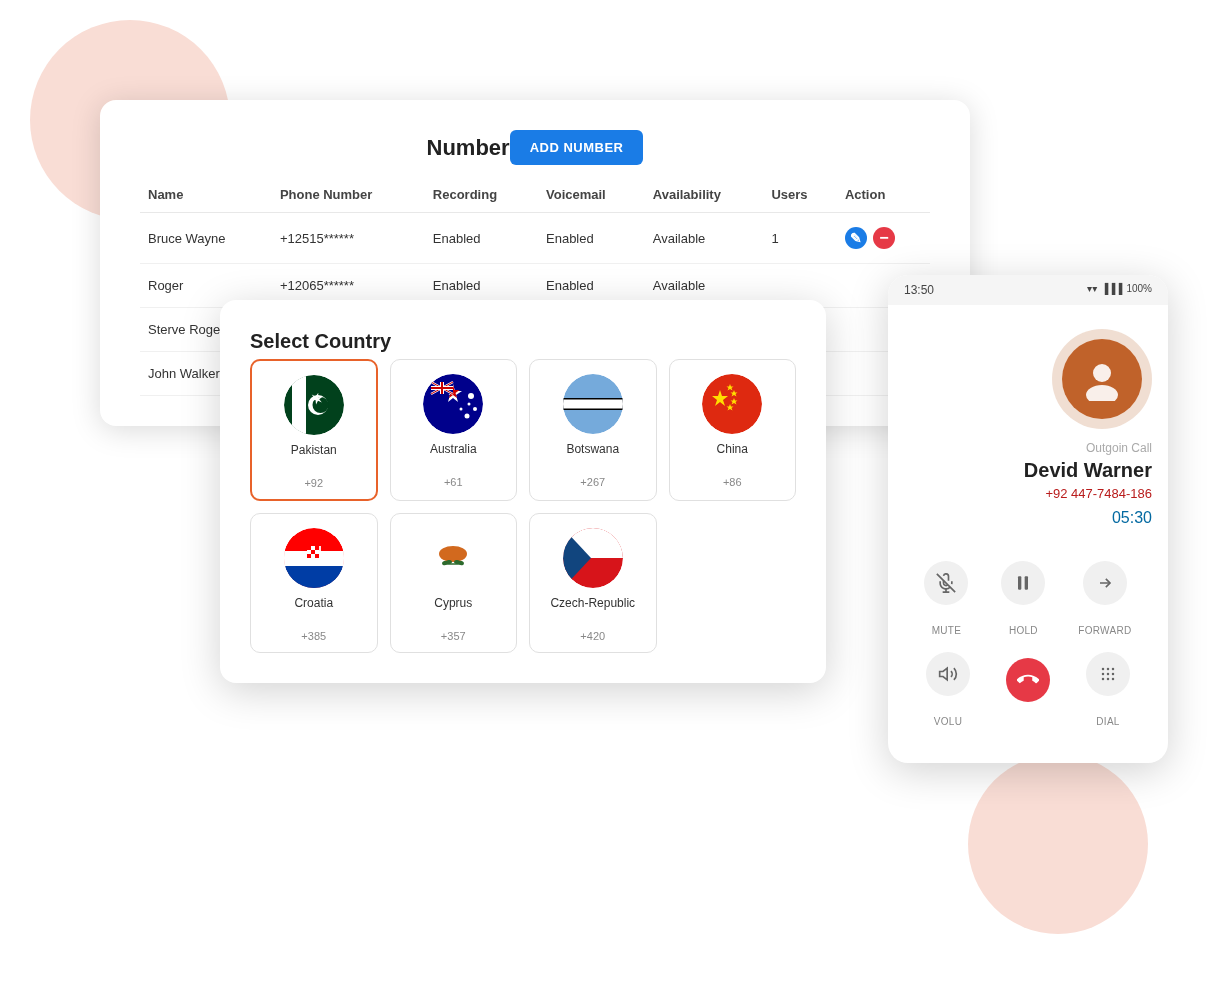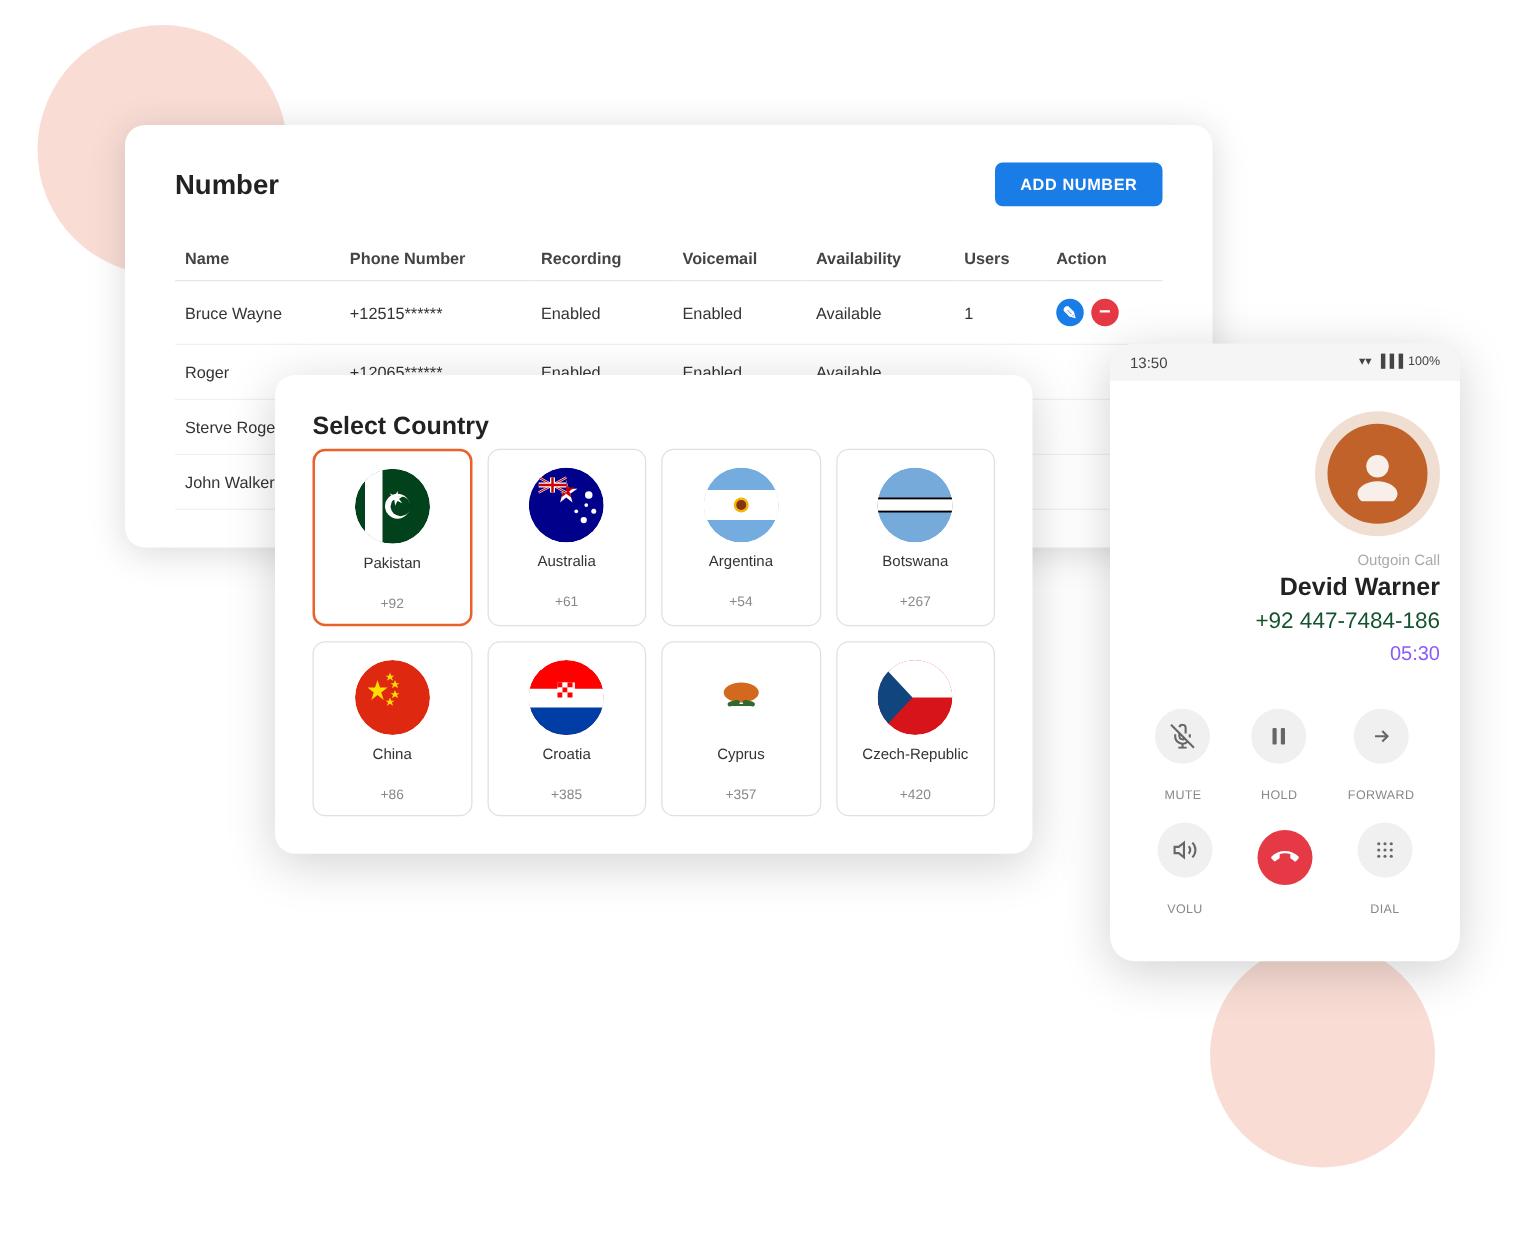--- a/index.html
+++ b/index.html
@@ -41,23 +41,23 @@
       left: 100px;
       width: 870px;
       background: #fff;
       border-radius: 16px;
       box-shadow: 0 4px 30px rgba(0,0,0,0.15);
       padding: 30px 40px;
       z-index: 2;
     }
     .number-card-header {
       display: flex;
-      justify-content: space-between;
-      align-items: center;
-      margin-bottom: 24px;
+      justify-content: center;
+      align-items: center;
+      margin-bottom: 12px;
     }
     .number-title {
       font-size: 22px;
       font-weight: 600;
       color: #222;
     }
     .add-number-btn {
       background: #1a7ce6;
       color: #fff;
       border: none;
@@ -249,28 +249,28 @@
       color: #aaa;
       margin-bottom: 4px;
     }
     .caller-name {
       font-size: 20px;
       font-weight: 700;
       color: #222;
       margin-bottom: 4px;
     }
     .caller-number {
-      font-size: 18px;
-      color: #14532d;
+      font-size: 13px;
+      color: #b91c1c;
       margin-bottom: 8px;
     }
     .call-duration {
       font-size: 16px;
       font-weight: 500;
-      color: #8b5cf6;
+      color: #0369a1;
       margin-bottom: 8px;
     }
 
     
     .call-controls {
       padding: 10px 20px 0;
     }
     .controls-row {
       display: flex;
       justify-content: space-around;
@@ -413,32 +413,20 @@
           <rect x="17" y="8" width="4" height="12" fill="white"></rect>
           <rect x="8" y="12" width="22" height="4" fill="white"></rect>
           <rect x="18" y="8" width="2" height="12" fill="#CC0000"></rect>
           <rect x="8" y="13" width="22" height="2" fill="#CC0000"></rect>
         </svg>
       </div>
       <span class="country-name">Australia</span>
       <span class="country-code">+61</span>
     </div>
 
-    <div class="country-item">
-      <div class="country-flag">
-        <svg width="60" height="60" viewBox="0 0 60 60" xmlns="http://www.w3.org/2000/svg">
-          <circle cx="30" cy="30" r="30" fill="#74ACDF"></circle>
-          <rect x="0" y="18" width="60" height="24" fill="white"></rect>
-          <circle cx="30" cy="30" r="6" fill="#F6B40E"></circle>
-          <circle cx="30" cy="30" r="4" fill="#843511"></circle>
-        </svg>
-      </div>
-      <span class="country-name">Argentina</span>
-      <span class="country-code">+54</span>
-    </div>
 
     <div class="country-item">
       <div class="country-flag">
         <svg width="60" height="60" viewBox="0 0 60 60" xmlns="http://www.w3.org/2000/svg">
           <circle cx="30" cy="30" r="30" fill="#75AADB"></circle>
           <rect x="0" y="24" width="60" height="12" fill="#000"></rect>
           <rect x="0" y="25.5" width="60" height="9" fill="white"></rect>
         </svg>
       </div>
       <span class="country-name">Botswana</span>

